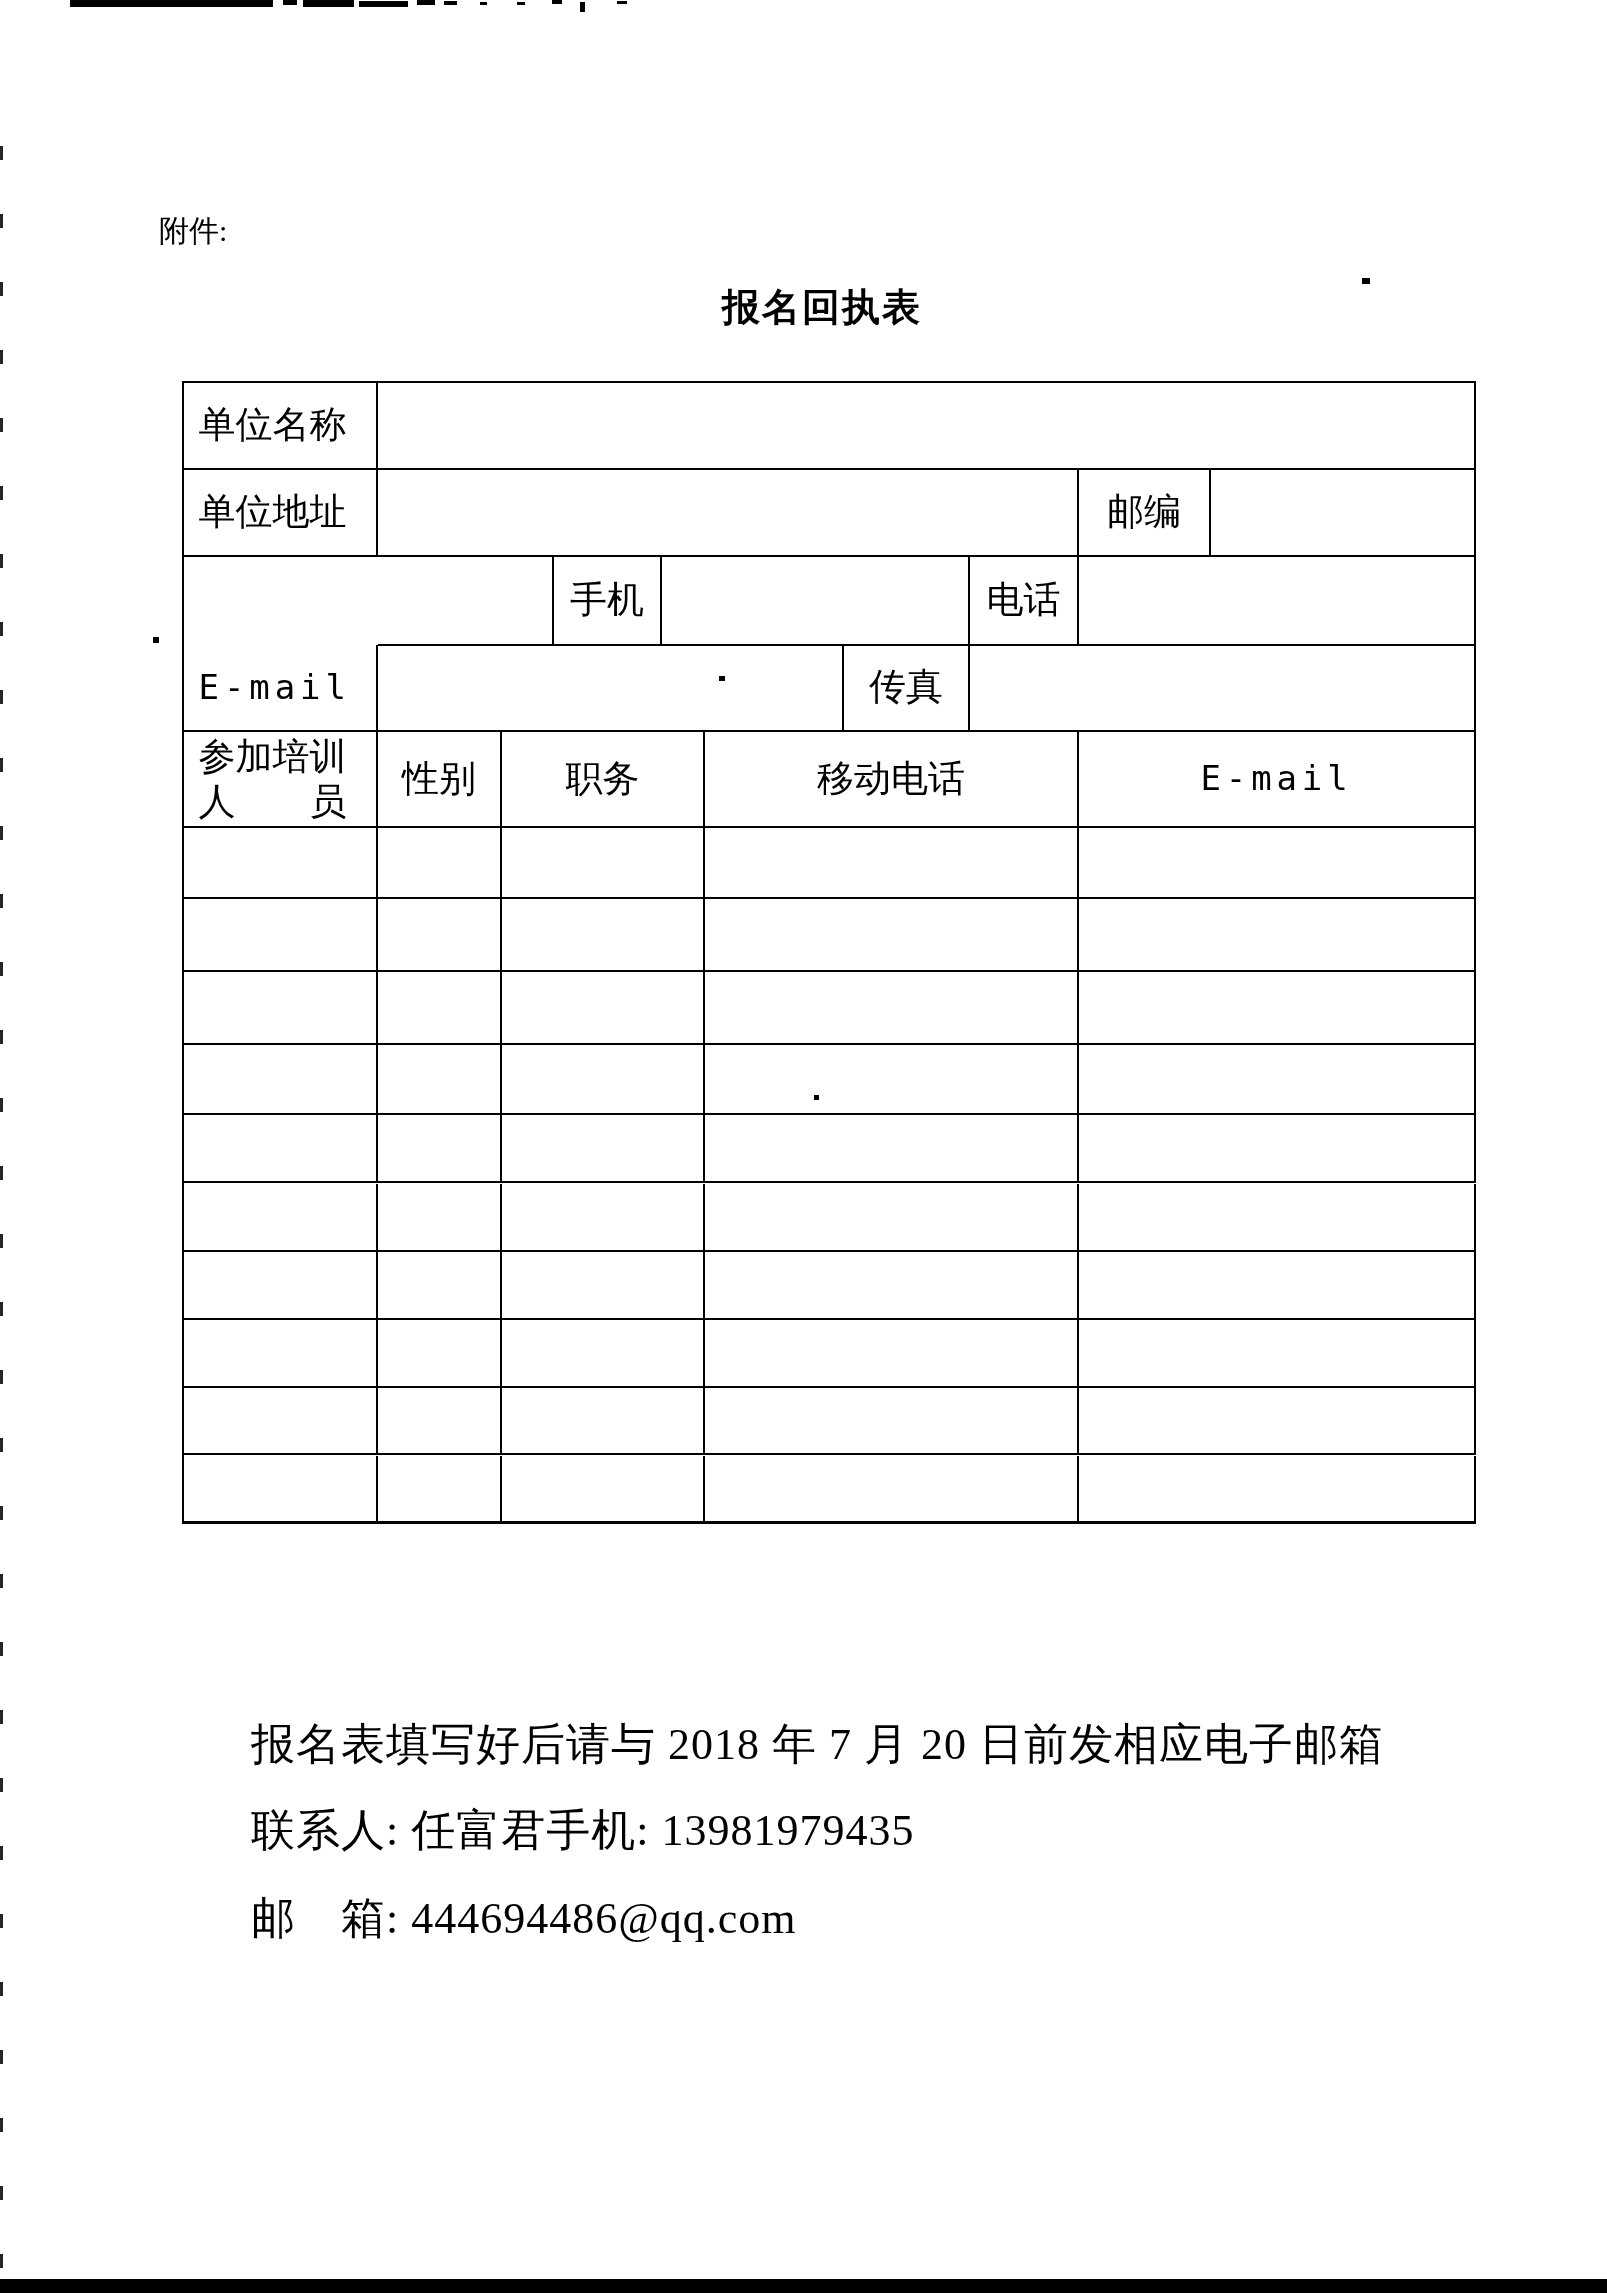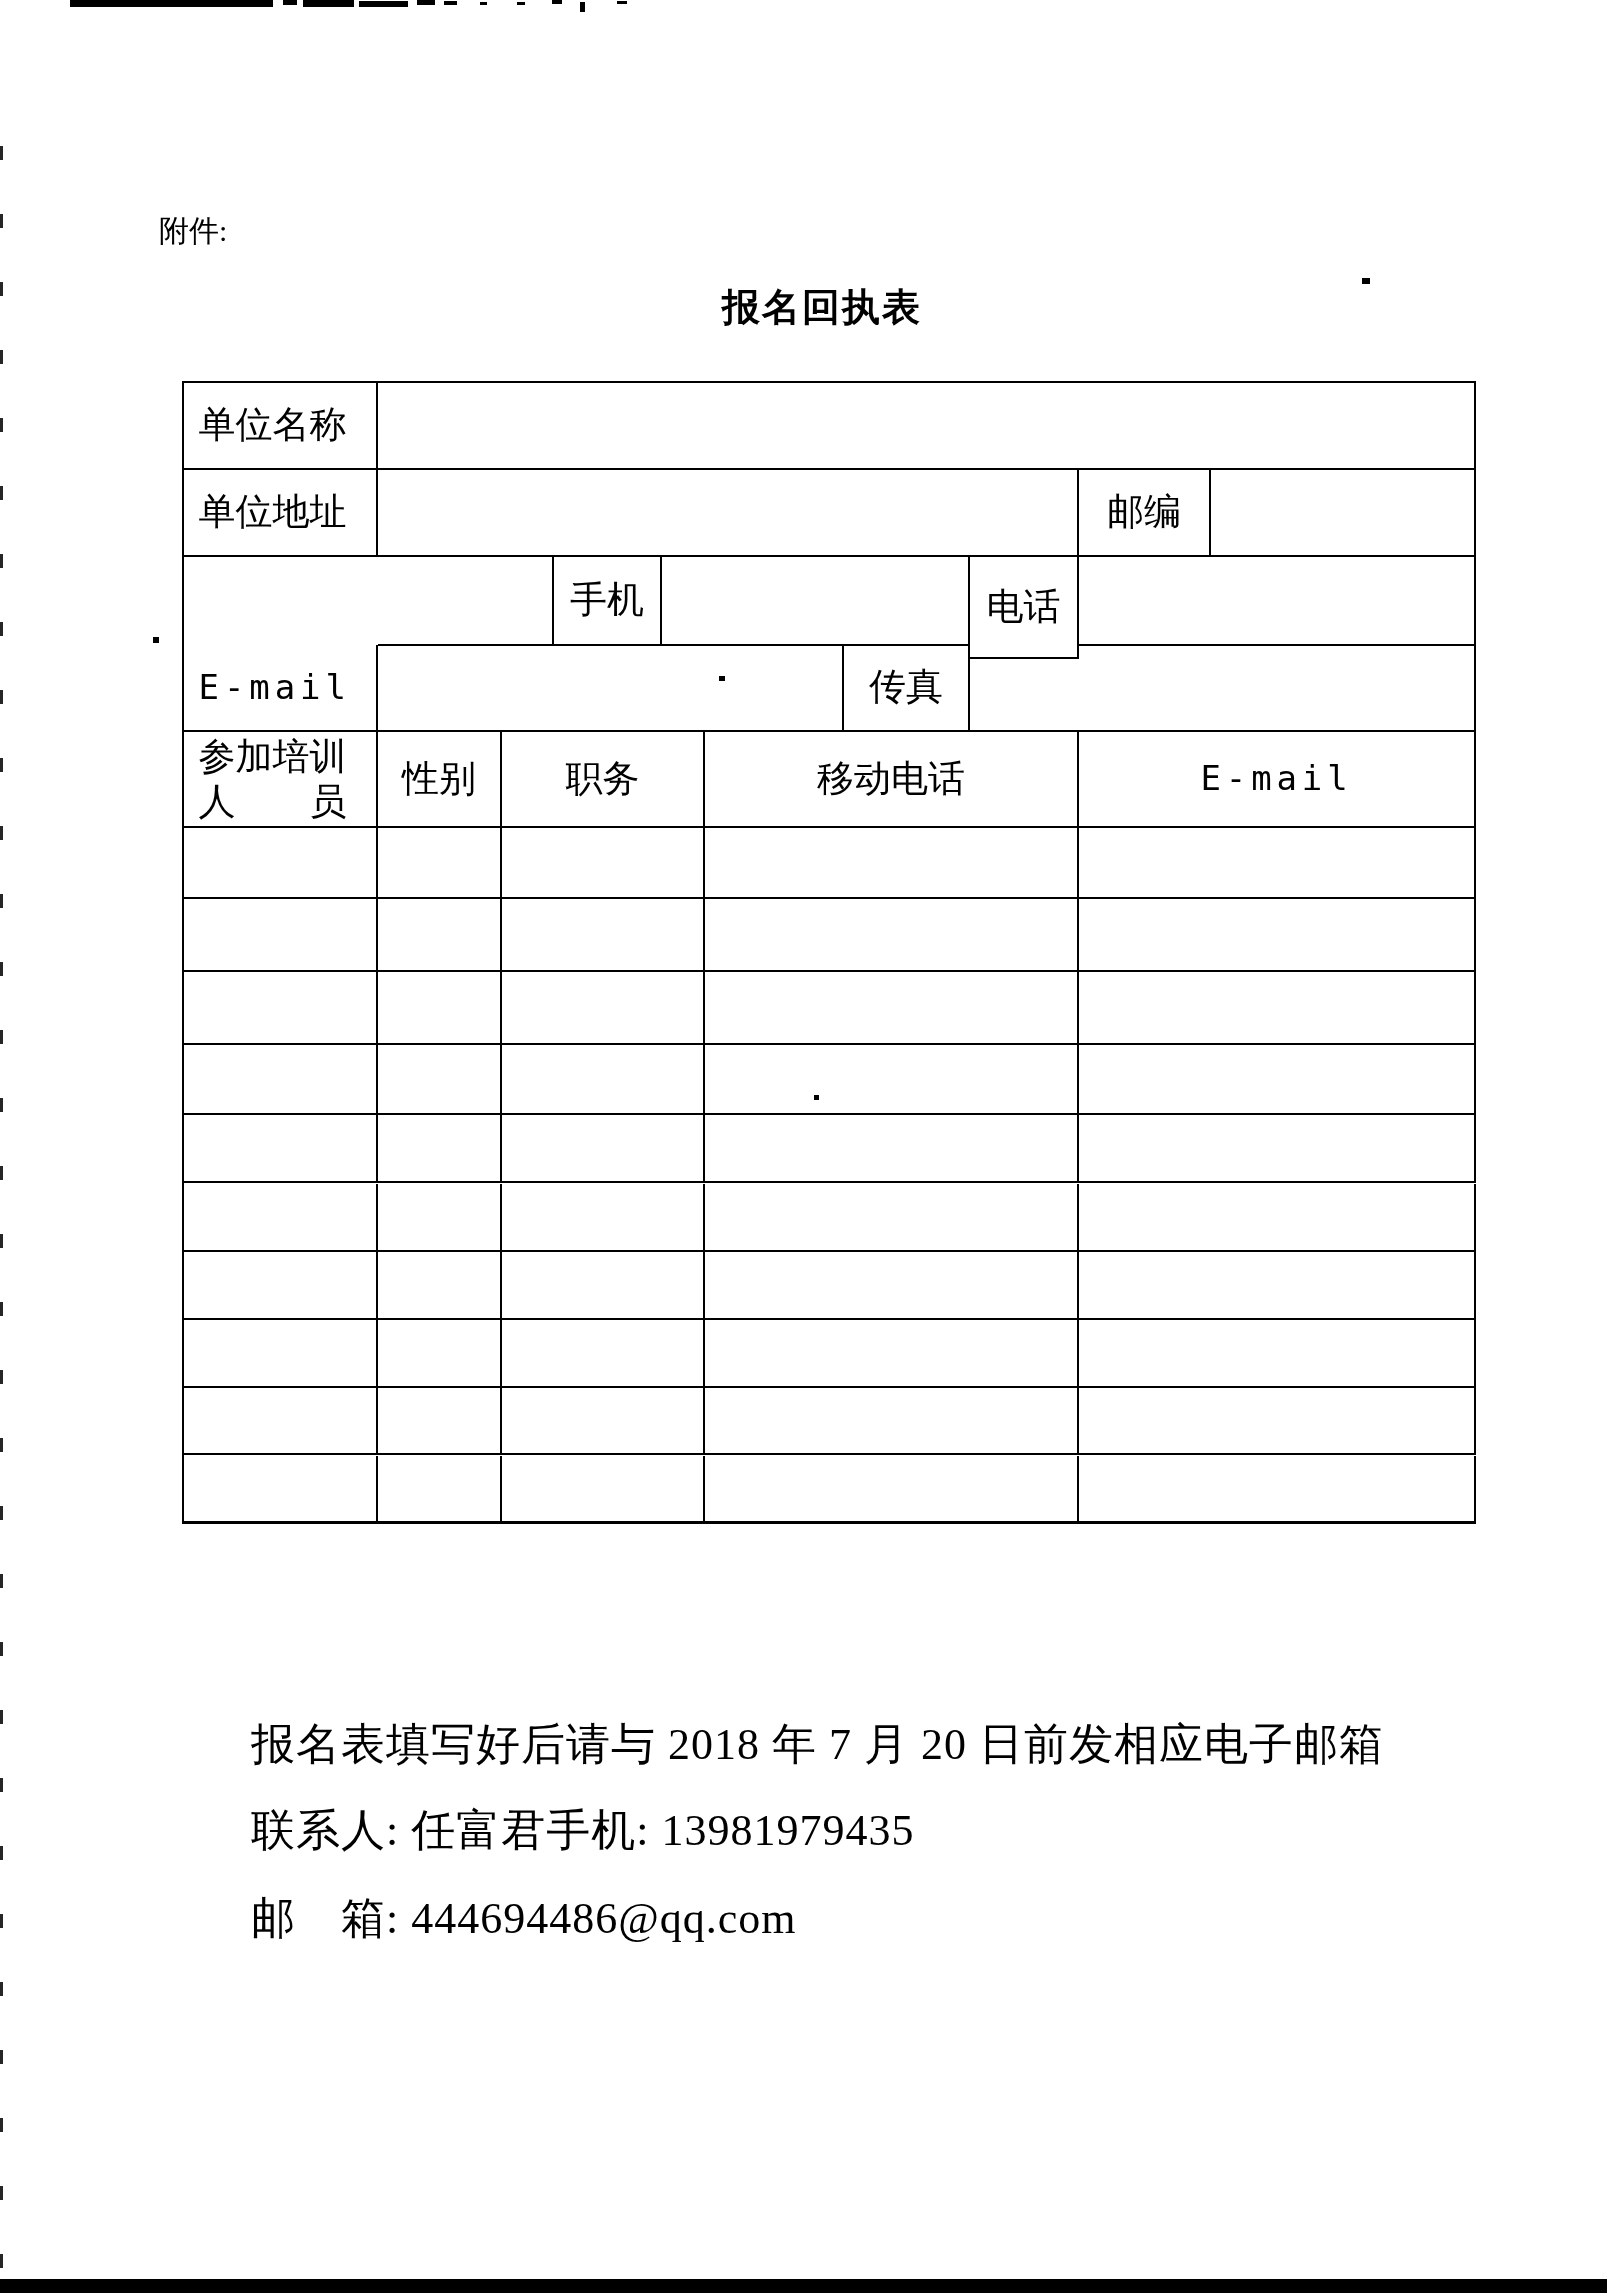--- a/index.html
+++ b/index.html
@@ -67,21 +67,21 @@
   <div id="form-table">
       <div class="cell left" style="left: 0px; top: 0px; width: 194px; height: 87px;">单位名称</div>
       <div class="cell center last" style="left: 194px; top: 0px; width: 1098px; height: 87px;"></div>
       <div class="cell left" style="left: 0px; top: 87px; width: 194px; height: 87px;">单位地址</div>
       <div class="cell center" style="left: 194px; top: 87px; width: 701px; height: 87px;"></div>
       <div class="cell center" style="left: 895px; top: 87px; width: 132px; height: 87px;">邮编</div>
       <div class="cell center last" style="left: 1017px; top: 87px; width: 275px; height: 87px;"></div>
       <div class="cell center" style="left: 194px; top: 174px; width: 176px; height: 89px;"></div>
       <div class="cell center" style="left: 370px; top: 174px; width: 108px; height: 89px;">手机</div>
       <div class="cell center" style="left: 478px; top: 174px; width: 308px; height: 89px;"></div>
-      <div class="cell center" style="left: 786px; top: 174px; width: 109px; height: 102px;">电话</div>
+      <div class="cell center" style="left: 786px; top: 174px; width: 109px; height: 89px;">电话</div>
       <div class="cell center last" style="left: 895px; top: 174px; width: 397px; height: 89px;"></div>
       <div class="cell left mono" style="left: 0px; top: 262px; width: 194px; height: 87px;">E-mail</div>
       <div class="cell center" style="left: 194px; top: 262px; width: 466px; height: 87px;"></div>
       <div class="cell center" style="left: 660px; top: 262px; width: 126px; height: 87px;">传真</div>
       <div class="cell center last" style="left: 786px; top: 262px; width: 506px; height: 87px;"></div>
       <div class="cell left" style="left: 0px; top: 349px; width: 194px; height: 96px;"><span class="two-line"><span>参加培训</span><br><span>人　　员</span></span></div>
       <div class="cell center" style="left: 194px; top: 349px; width: 124px; height: 96px;">性别</div>
       <div class="cell center" style="left: 521px; top: 349px; width: 374px; height: 96px;">移动电话</div>
       <div class="cell center" style="left: 318px; top: 349px; width: 203px; height: 96px;">职务</div>
       <div class="cell center mono last" style="left: 895px; top: 349px; width: 397px; height: 96px;">E-mail</div>

